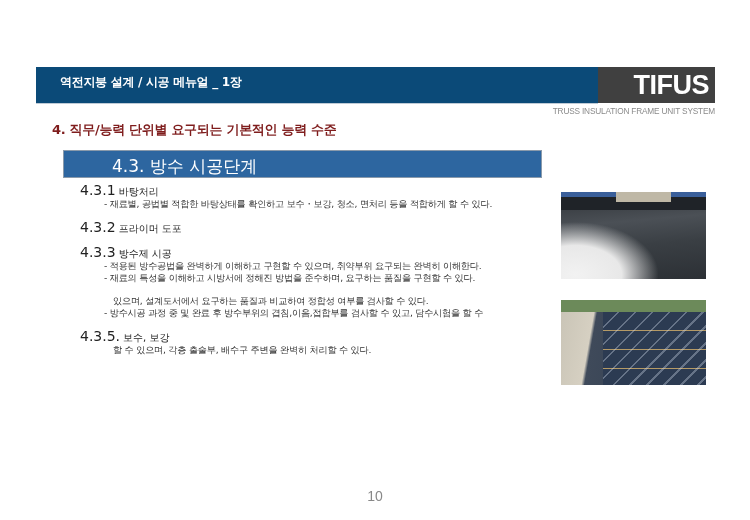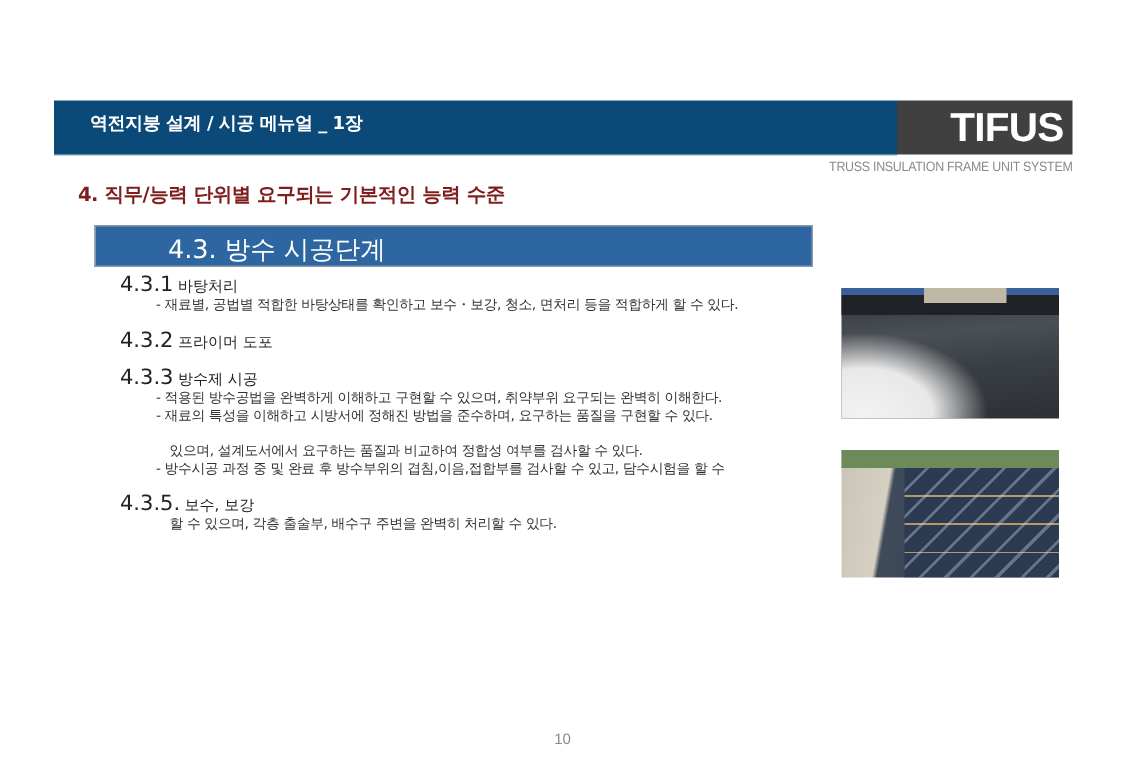--- a/index.html
+++ b/index.html
@@ -66,21 +66,21 @@
   }
   .photo2 .rows {
     position:absolute; left:42px; top:12px; right:0; bottom:0;
     background: repeating-linear-gradient(180deg, #2c3b52 0px, #2c3b52 18px, #b59a66 18px, #b59a66 19px);
   }
   .photo2 .rows::after {
     content:""; position:absolute; inset:0;
     background: repeating-linear-gradient(135deg, transparent 0px, transparent 10px, rgba(210,220,235,0.35) 10px, rgba(210,220,235,0.35) 12px);
   }
   .page-number {
-    position:absolute; left:0; width:750px; top:488px; text-align:center; font-size:10px; color:#888;
+    position:absolute; left:0; width:750px; top:488px; text-align:center; font-size:14px; color:#888;
     font-family:"Liberation Sans", sans-serif;
   }
 </style>
 </head>
 <body>
 
 <div class="header-bar">
   <div class="header-title">역전지붕 설계 / 시공 메뉴얼  _   1장</div>
 </div>
 <div class="logo-box">

